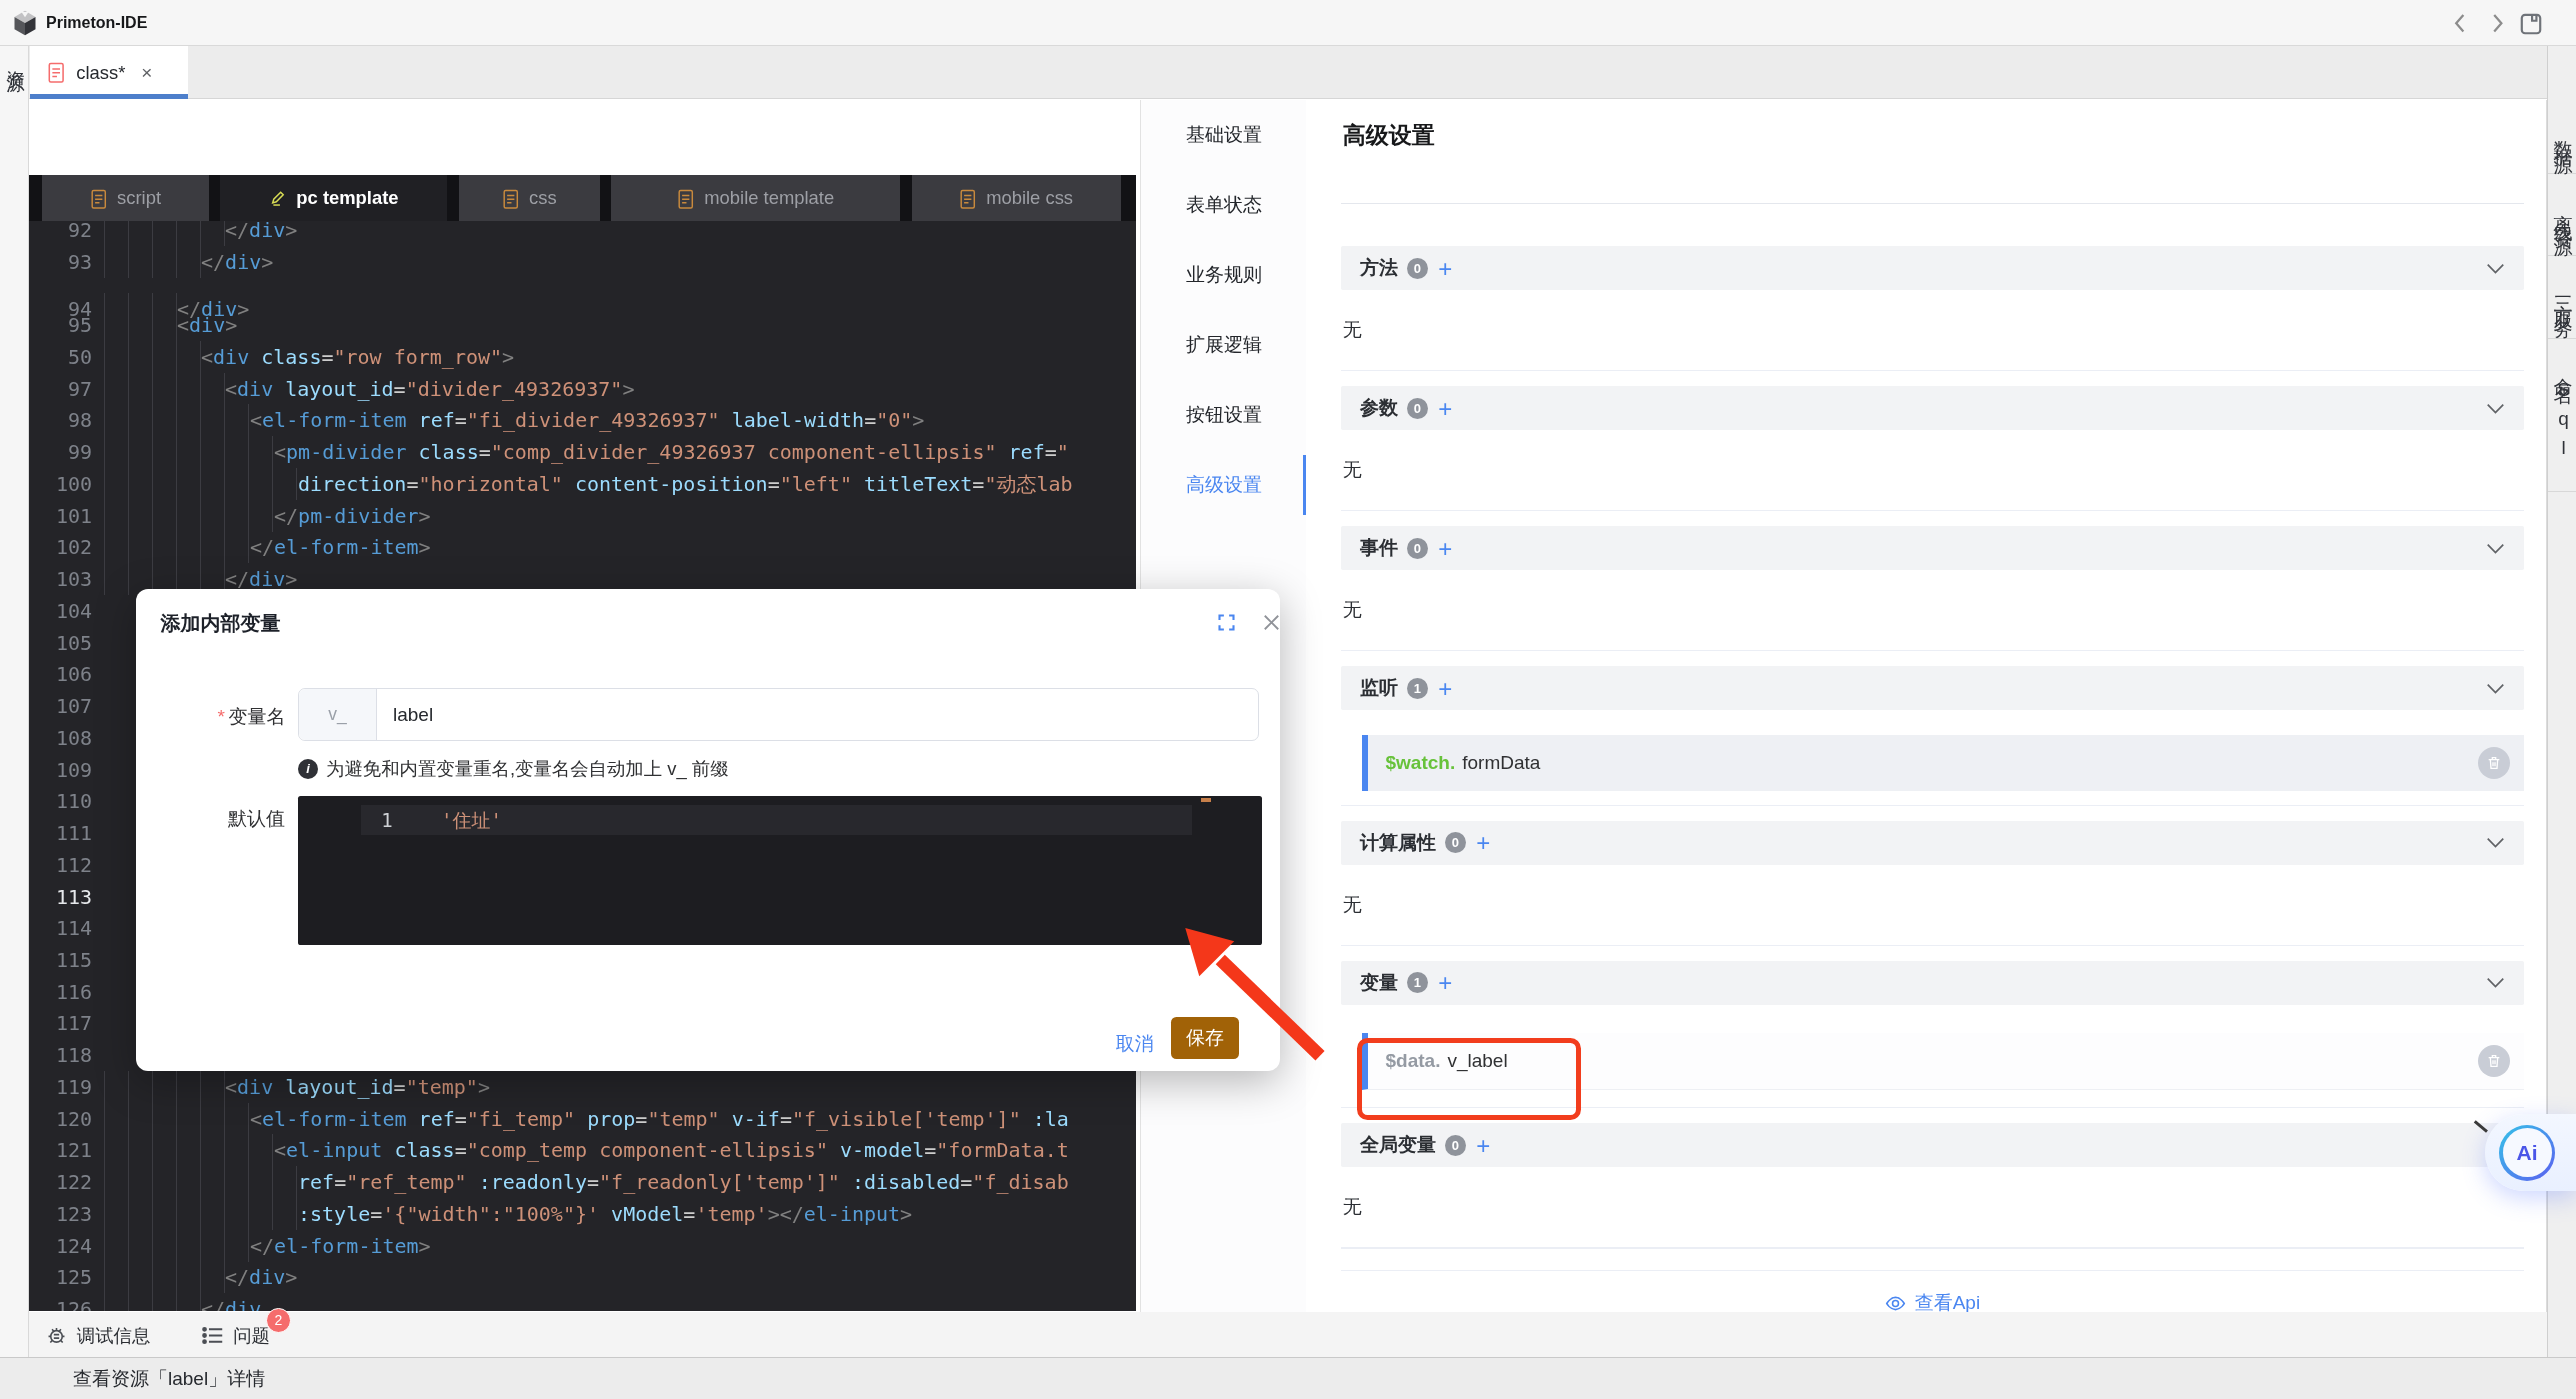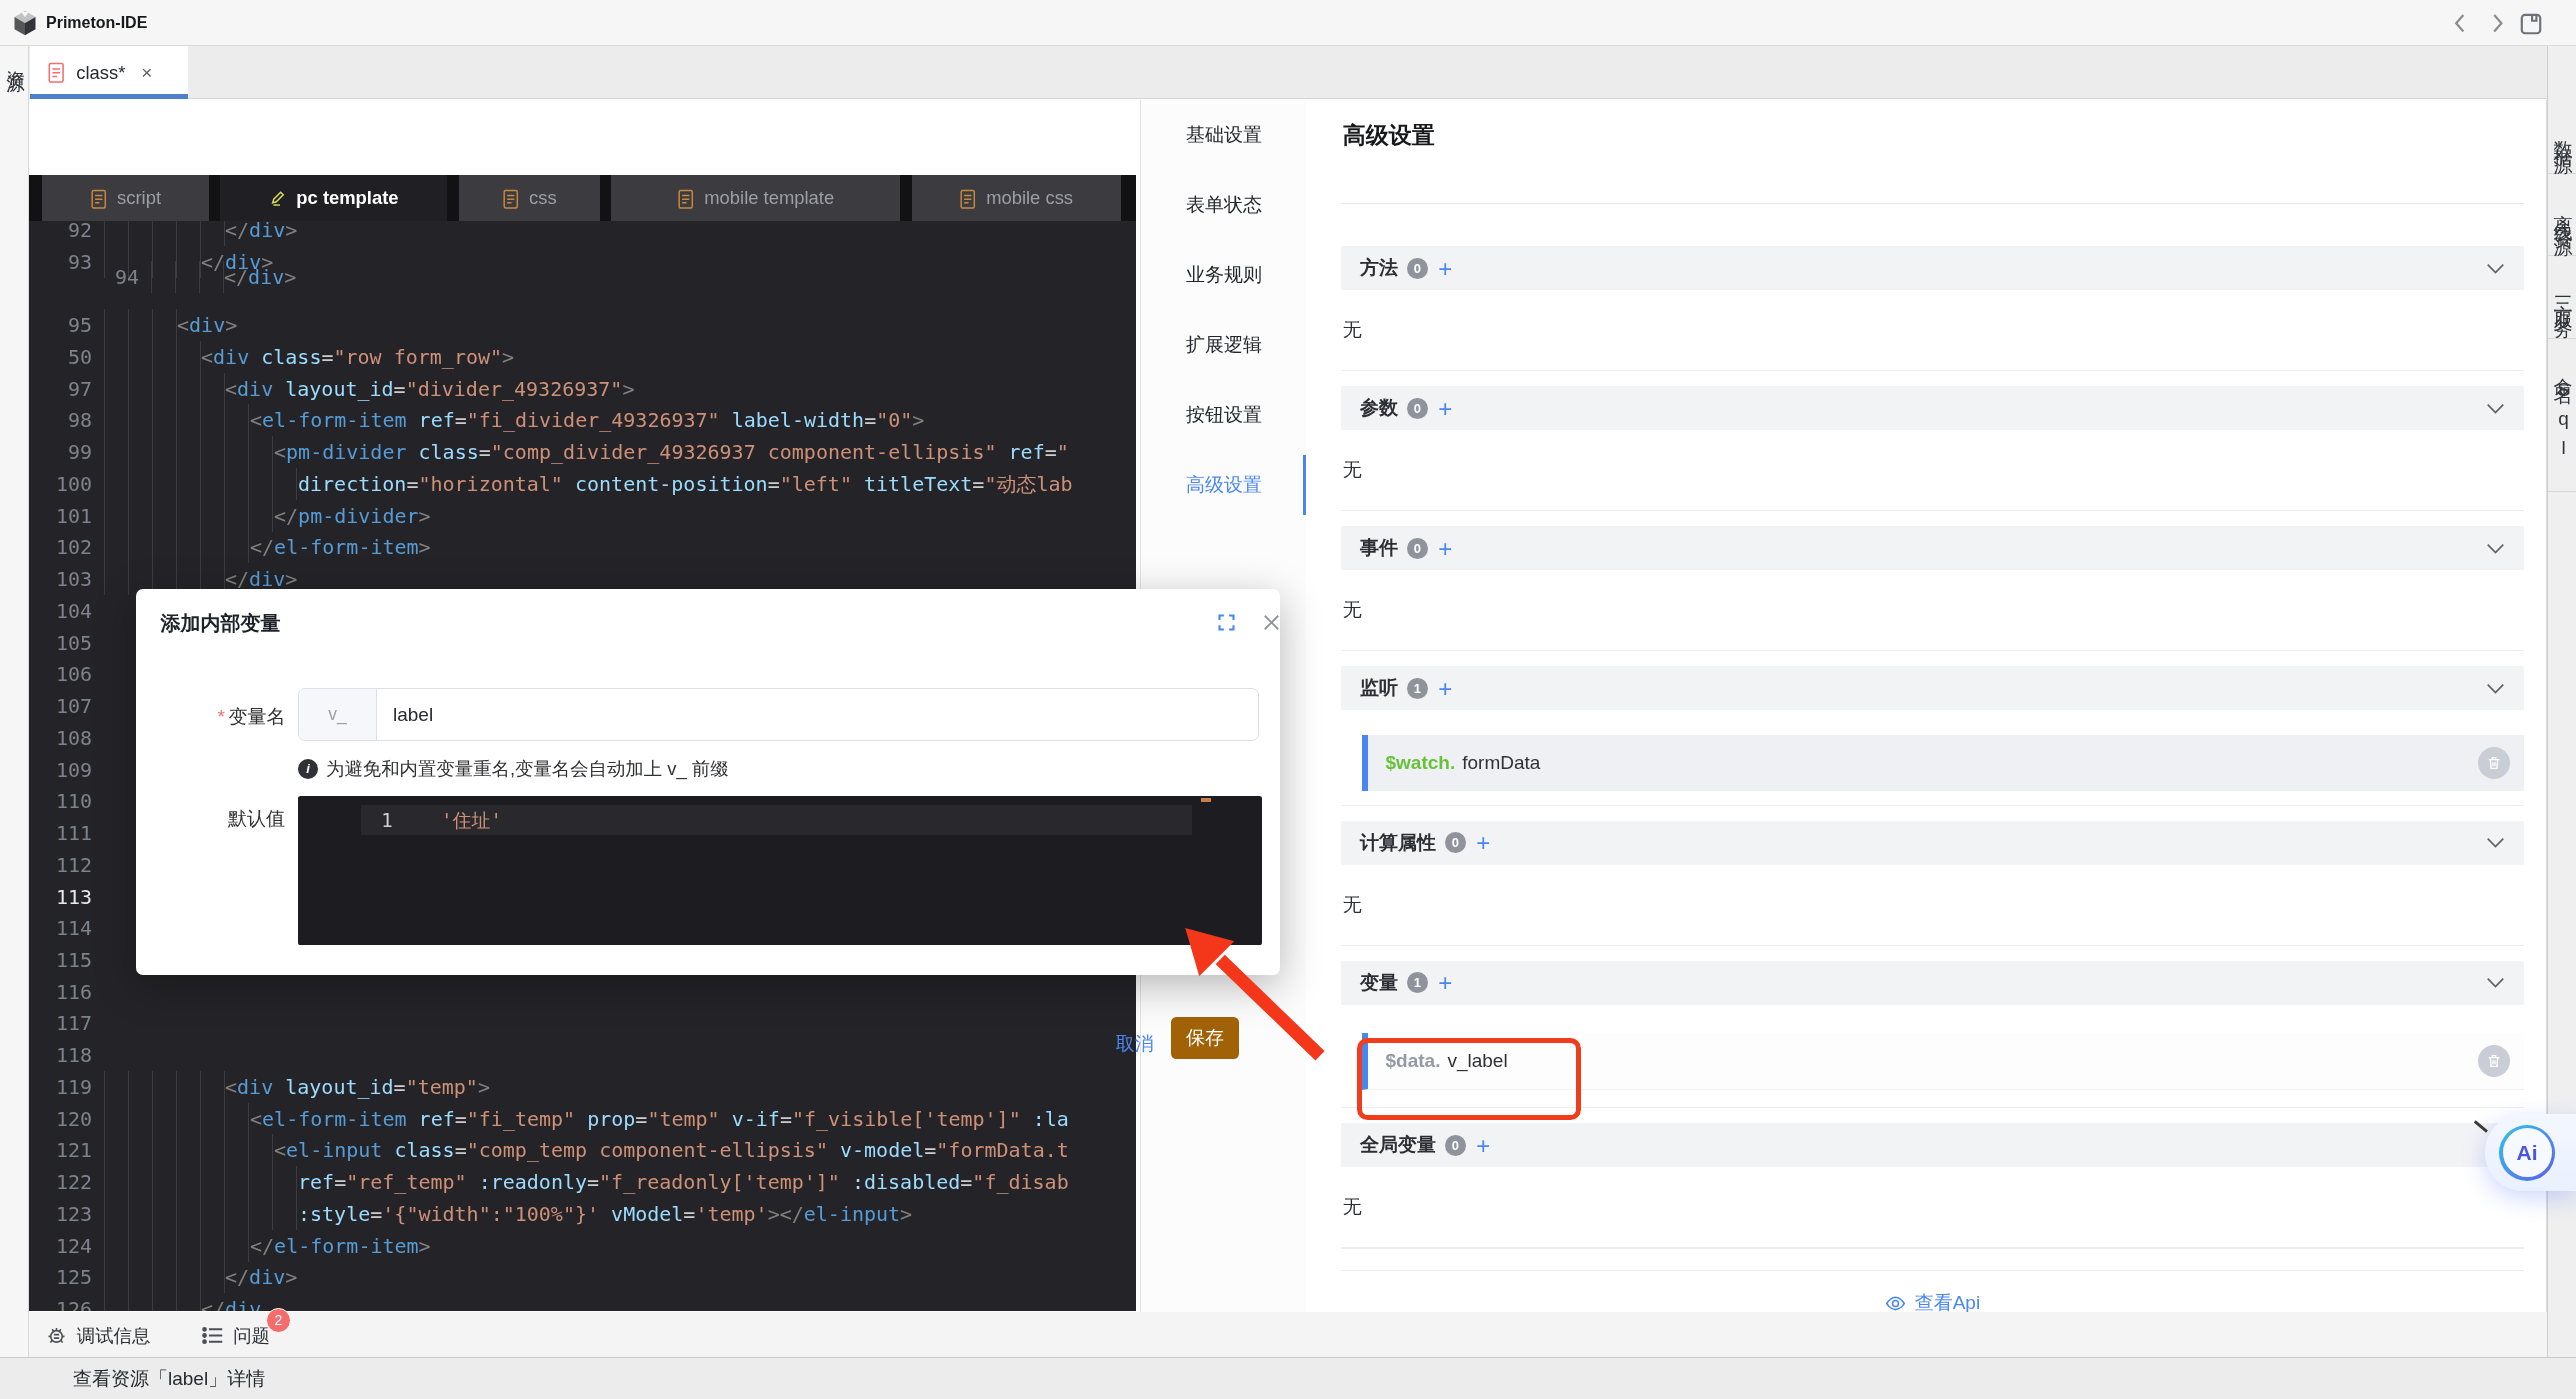--- a/index.html
+++ b/index.html
@@ -74,21 +74,21 @@
   #ai-circle{width:49px;height:49px;border-radius:50%;padding:3.5px;background:linear-gradient(135deg,#35c3e8,#5b5ff0);display:flex;align-items:center;justify-content:center;}
   #ai-inner{width:100%;height:100%;border-radius:50%;background:#f6f9ff;display:flex;align-items:center;justify-content:center;font-size:21px;font-weight:800;color:#4a55e8;}
   #ai-handle{position:absolute;left:-12.3px;top:10.5px;width:16px;height:2.6px;background:#3a3a3a;transform:rotate(40deg);}
   
   #bottom-bar{position:absolute;left:29px;top:1312px;width:2518px;height:46px;background:#f4f4f4;display:flex;align-items:center;padding-left:16px;gap:51px;box-sizing:border-box;}
   .bb-item{display:flex;align-items:center;gap:8.8px;font-size:18.4px;color:#2b2e33;position:relative;}
   .bb-item svg{width:23px;height:23px;}
   #badge2{position:absolute;top:-15px;right:-21px;width:23px;height:23px;border-radius:50%;background:#f56c6c;color:#fff;font-size:14px;display:flex;align-items:center;justify-content:center;border:1.8px solid #fff;}
   #status-bar{position:absolute;left:0;top:1357px;width:2576px;height:42px;background:#ececec;border-top:0.9px solid #c9c9c9;display:flex;align-items:center;padding-left:73px;font-size:19px;color:#26292e;box-sizing:border-box;}
   
-  #modal{position:absolute;left:136px;top:589px;width:1144px;height:386px;background:#fff;border-radius:7px;box-shadow:0 10.5px 42px rgba(0,0,0,.28);z-index:50;}
+  #modal{position:absolute;left:136px;top:589px;width:1144px;height:482px;background:#fff;border-radius:12px;box-shadow:0 10.5px 42px rgba(0,0,0,.28);z-index:50;}
   #m-title{position:absolute;left:24.6px;top:21px;font-size:20px;font-weight:700;color:#1d2129;}
   #m-fullscreen{position:absolute;left:1080px;top:23px;width:21px;height:21px;}
   #m-close{position:absolute;left:1124px;top:22px;width:23px;height:23px;}
   #m-label1{position:absolute;left:17.5px;top:115px;width:132px;text-align:right;font-size:19px;color:#303133;}
   #m-label1 .req{color:#f56c6c;margin-right:3.5px;}
   #m-input{position:absolute;left:162px;top:99px;width:961px;height:53px;border:0.9px solid #dcdfe6;border-radius:7px;display:flex;box-sizing:border-box;background:#fff;}
   #m-prefix{width:77px;background:#f5f7fa;border-right:0.9px solid #dcdfe6;border-radius:7px 0 0 7px;display:flex;align-items:center;justify-content:center;color:#9aa0a8;font-size:17.5px;flex:0 0 auto;}
   #m-value{display:flex;align-items:center;padding-left:16px;font-size:19px;color:#26292e;}
   #m-hint{position:absolute;left:162px;top:167px;display:flex;align-items:center;gap:8px;font-size:18.4px;color:#303133;}
   #m-hint .info-ic{width:20px;height:20px;border-radius:50%;background:#2f3136;color:#fff;font-size:13px;font-weight:700;display:flex;align-items:center;justify-content:center;font-style:italic;flex:0 0 auto;}
@@ -187,21 +187,21 @@
           <span class="ic"><svg viewBox="0 0 24 28" fill="none" stroke="currentColor" stroke-width="2">
               <rect x="3" y="2" width="18" height="24" rx="2"></rect>
               <path d="M7 9h10M7 14h10M7 19h6"></path>
             </svg></span>
           <span>mobile css</span>
         </div>
       </div>
     <div id="code-area">
         <div class="cline" style="top: -7px;"><span class="lnum">92</span><span class="ltext"><span class="indent" style="width: 121px;"></span><span class="tk-p">&lt;/</span><span class="tk-t">div</span><span class="tk-p">&gt;</span></span></div>
         <div class="cline" style="top: 25px;"><span class="lnum">93</span><span class="ltext"><span class="indent" style="width: 97px;"></span><span class="tk-p">&lt;/</span><span class="tk-t">div</span><span class="tk-p">&gt;</span></span></div>
-        <div class="cline" style="top: 40px; margin-left: 47px;"><span class="lnum">94</span><span class="ltext"><span class="indent" style="width: 73px;"></span><span class="tk-p">&lt;/</span><span class="tk-t">div</span><span class="tk-p">&gt;</span></span></div>
+        <div class="cline" style="top: 72px;"><span class="lnum">94</span><span class="ltext"><span class="indent" style="width: 73px;"></span><span class="tk-p">&lt;/</span><span class="tk-t">div</span><span class="tk-p">&gt;</span></span></div>
         <div class="cline" style="top: 88px;"><span class="lnum">95</span><span class="ltext"><span class="indent" style="width: 73px;"></span><span class="tk-p">&lt;</span><span class="tk-t">div</span><span class="tk-p">&gt;</span></span></div>
         <div class="cline" style="top: 120px;"><span class="lnum">50</span><span class="ltext"><span class="indent" style="width: 97px;"></span><span class="tk-p">&lt;</span><span class="tk-t">div</span><span class="tk-x"> </span><span class="tk-a">class</span><span class="tk-e">=</span><span class="tk-s">"row form_row"</span><span class="tk-p">&gt;</span></span></div>
         <div class="cline" style="top: 152px;"><span class="lnum">97</span><span class="ltext"><span class="indent" style="width: 121px;"></span><span class="tk-p">&lt;</span><span class="tk-t">div</span><span class="tk-x"> </span><span class="tk-a">layout_id</span><span class="tk-e">=</span><span class="tk-s">"divider_49326937"</span><span class="tk-p">&gt;</span></span></div>
         <div class="cline" style="top: 183px;"><span class="lnum">98</span><span class="ltext"><span class="indent" style="width: 146px;"></span><span class="tk-p">&lt;</span><span class="tk-t">el-form-item</span><span class="tk-x"> </span><span class="tk-a">ref</span><span class="tk-e">=</span><span class="tk-s">"fi_divider_49326937"</span><span class="tk-x"> </span><span class="tk-a">label-width</span><span class="tk-e">=</span><span class="tk-s">"0"</span><span class="tk-p">&gt;</span></span></div>
         <div class="cline" style="top: 215px;"><span class="lnum">99</span><span class="ltext"><span class="indent" style="width: 170px;"></span><span class="tk-p">&lt;</span><span class="tk-t">pm-divider</span><span class="tk-x"> </span><span class="tk-a">class</span><span class="tk-e">=</span><span class="tk-s">"comp_divider_49326937 component-ellipsis"</span><span class="tk-x"> </span><span class="tk-a">ref</span><span class="tk-e">=</span><span class="tk-s">"</span></span></div>
         <div class="cline" style="top: 247px;"><span class="lnum">100</span><span class="ltext"><span class="indent" style="width: 194px;"></span><span class="tk-a">direction</span><span class="tk-e">=</span><span class="tk-s">"horizontal"</span><span class="tk-x"> </span><span class="tk-a">content-position</span><span class="tk-e">=</span><span class="tk-s">"left"</span><span class="tk-x"> </span><span class="tk-a">titleText</span><span class="tk-e">=</span><span class="tk-s">"动态lab</span></span></div>
         <div class="cline" style="top: 279px;"><span class="lnum">101</span><span class="ltext"><span class="indent" style="width: 170px;"></span><span class="tk-p">&lt;/</span><span class="tk-t">pm-divider</span><span class="tk-p">&gt;</span></span></div>
         <div class="cline" style="top: 310px;"><span class="lnum">102</span><span class="ltext"><span class="indent" style="width: 146px;"></span><span class="tk-p">&lt;/</span><span class="tk-t">el-form-item</span><span class="tk-p">&gt;</span></span></div>
         <div class="cline" style="top: 342px;"><span class="lnum">103</span><span class="ltext"><span class="indent" style="width: 121px;"></span><span class="tk-p">&lt;/</span><span class="tk-t">div</span><span class="tk-p">&gt;</span></span></div>
         <div class="cline" style="top: 374px;"><span class="lnum">104</span><span class="ltext"></span></div>

